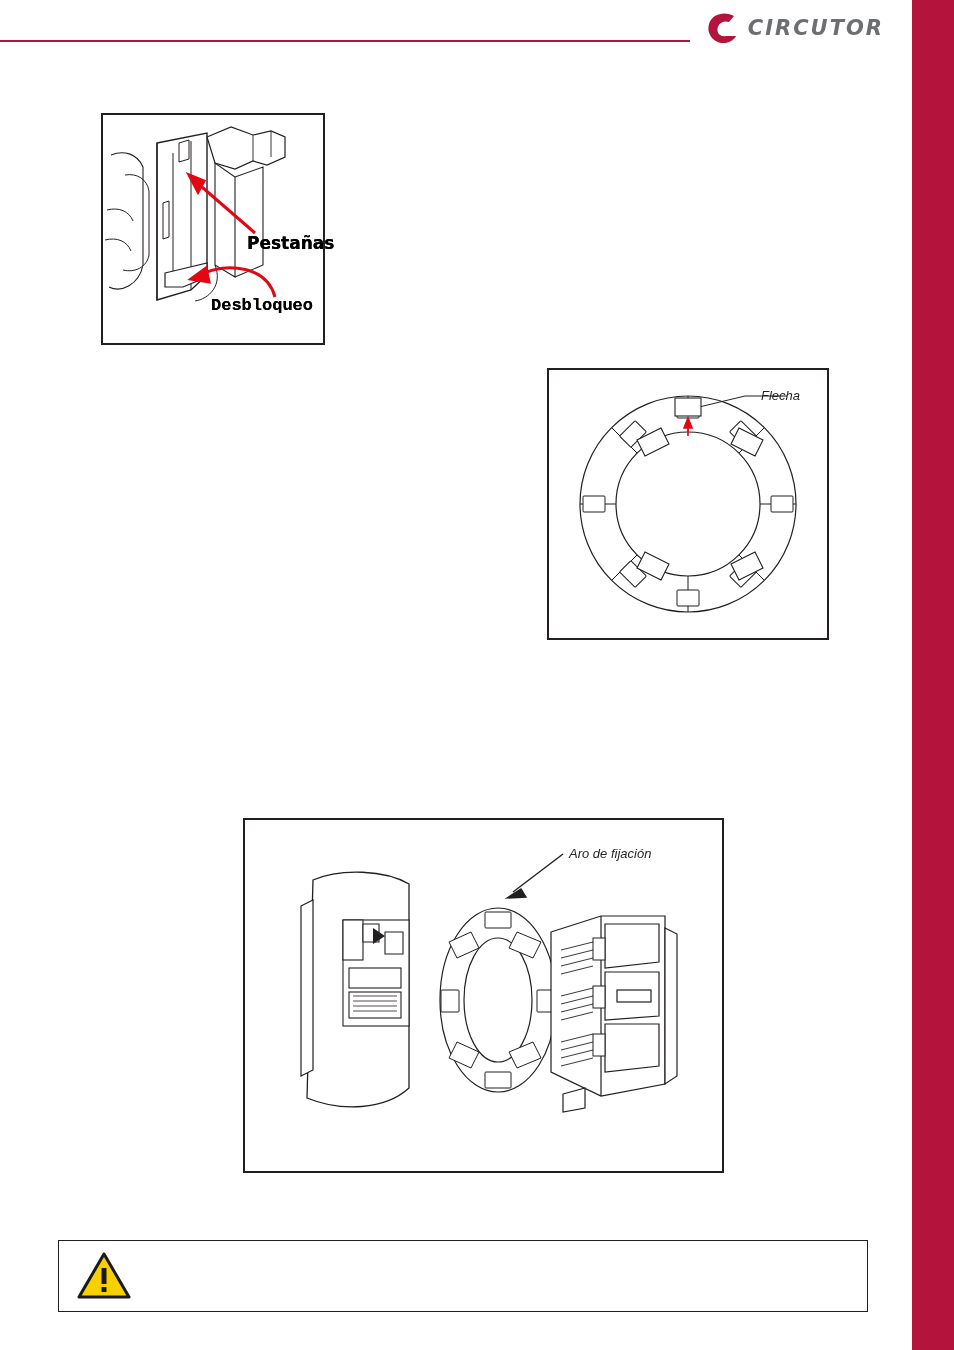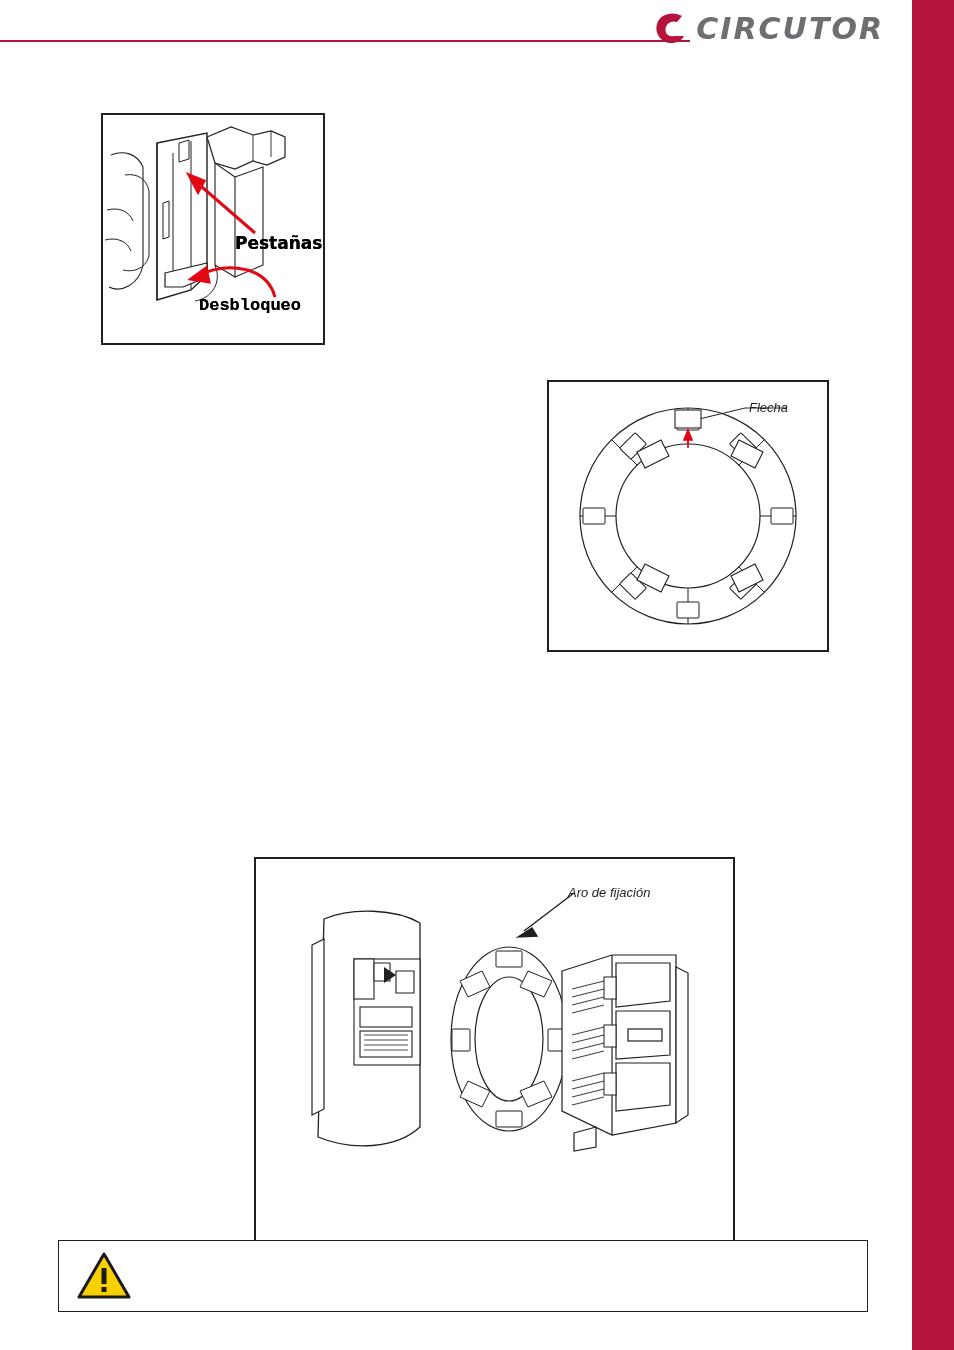--- a/index.html
+++ b/index.html
@@ -44,43 +44,44 @@
   }
   .logo-mark {
     width: 36px;
     height: 36px;
     position: relative;
   }
   .logo-text {
     font-family: "DejaVu Sans", sans-serif;
     font-weight: bold;
     font-style: italic;
-    font-size: 30px;
+    font-size: 21px;
     letter-spacing: 2px;
     color: #6d6e71;
   }
 
   
   .fig-box {
     position: absolute;
     border: 2px solid #231f20;
     background: #ffffff;
     box-sizing: border-box;
   }
   #fig-tabs   { left: 101px; top: 113px;  width: 224px; height: 232px; }
-  #fig-ring   { left: 547px; top: 368px;  width: 282px; height: 272px; margin-top: 12px; }
-  #fig-mount  { left: 243px; top: 857px;  width: 481px; height: 417px; margin-left: 11px; }
+  #fig-ring   { left: 547px; top: 368px;  width: 282px; height: 272px; }
+  #fig-mount  { left: 243px; top: 818px;  width: 481px; height: 355px; }
 
   .fig-label {
     position: absolute;
     font-family: "Liberation Sans", sans-serif;
     font-style: italic;
     font-size: 13px;
     color: #231f20;
     white-space: nowrap;
+    padding-left: 12px;
   }
   .fig-label.bold-red {
     font-family: "DejaVu Sans", sans-serif;
     font-style: normal;
     font-weight: bold;
     font-size: 17px;
     color: #000000;
     text-shadow: 0 0 0 #000;
   }
 

